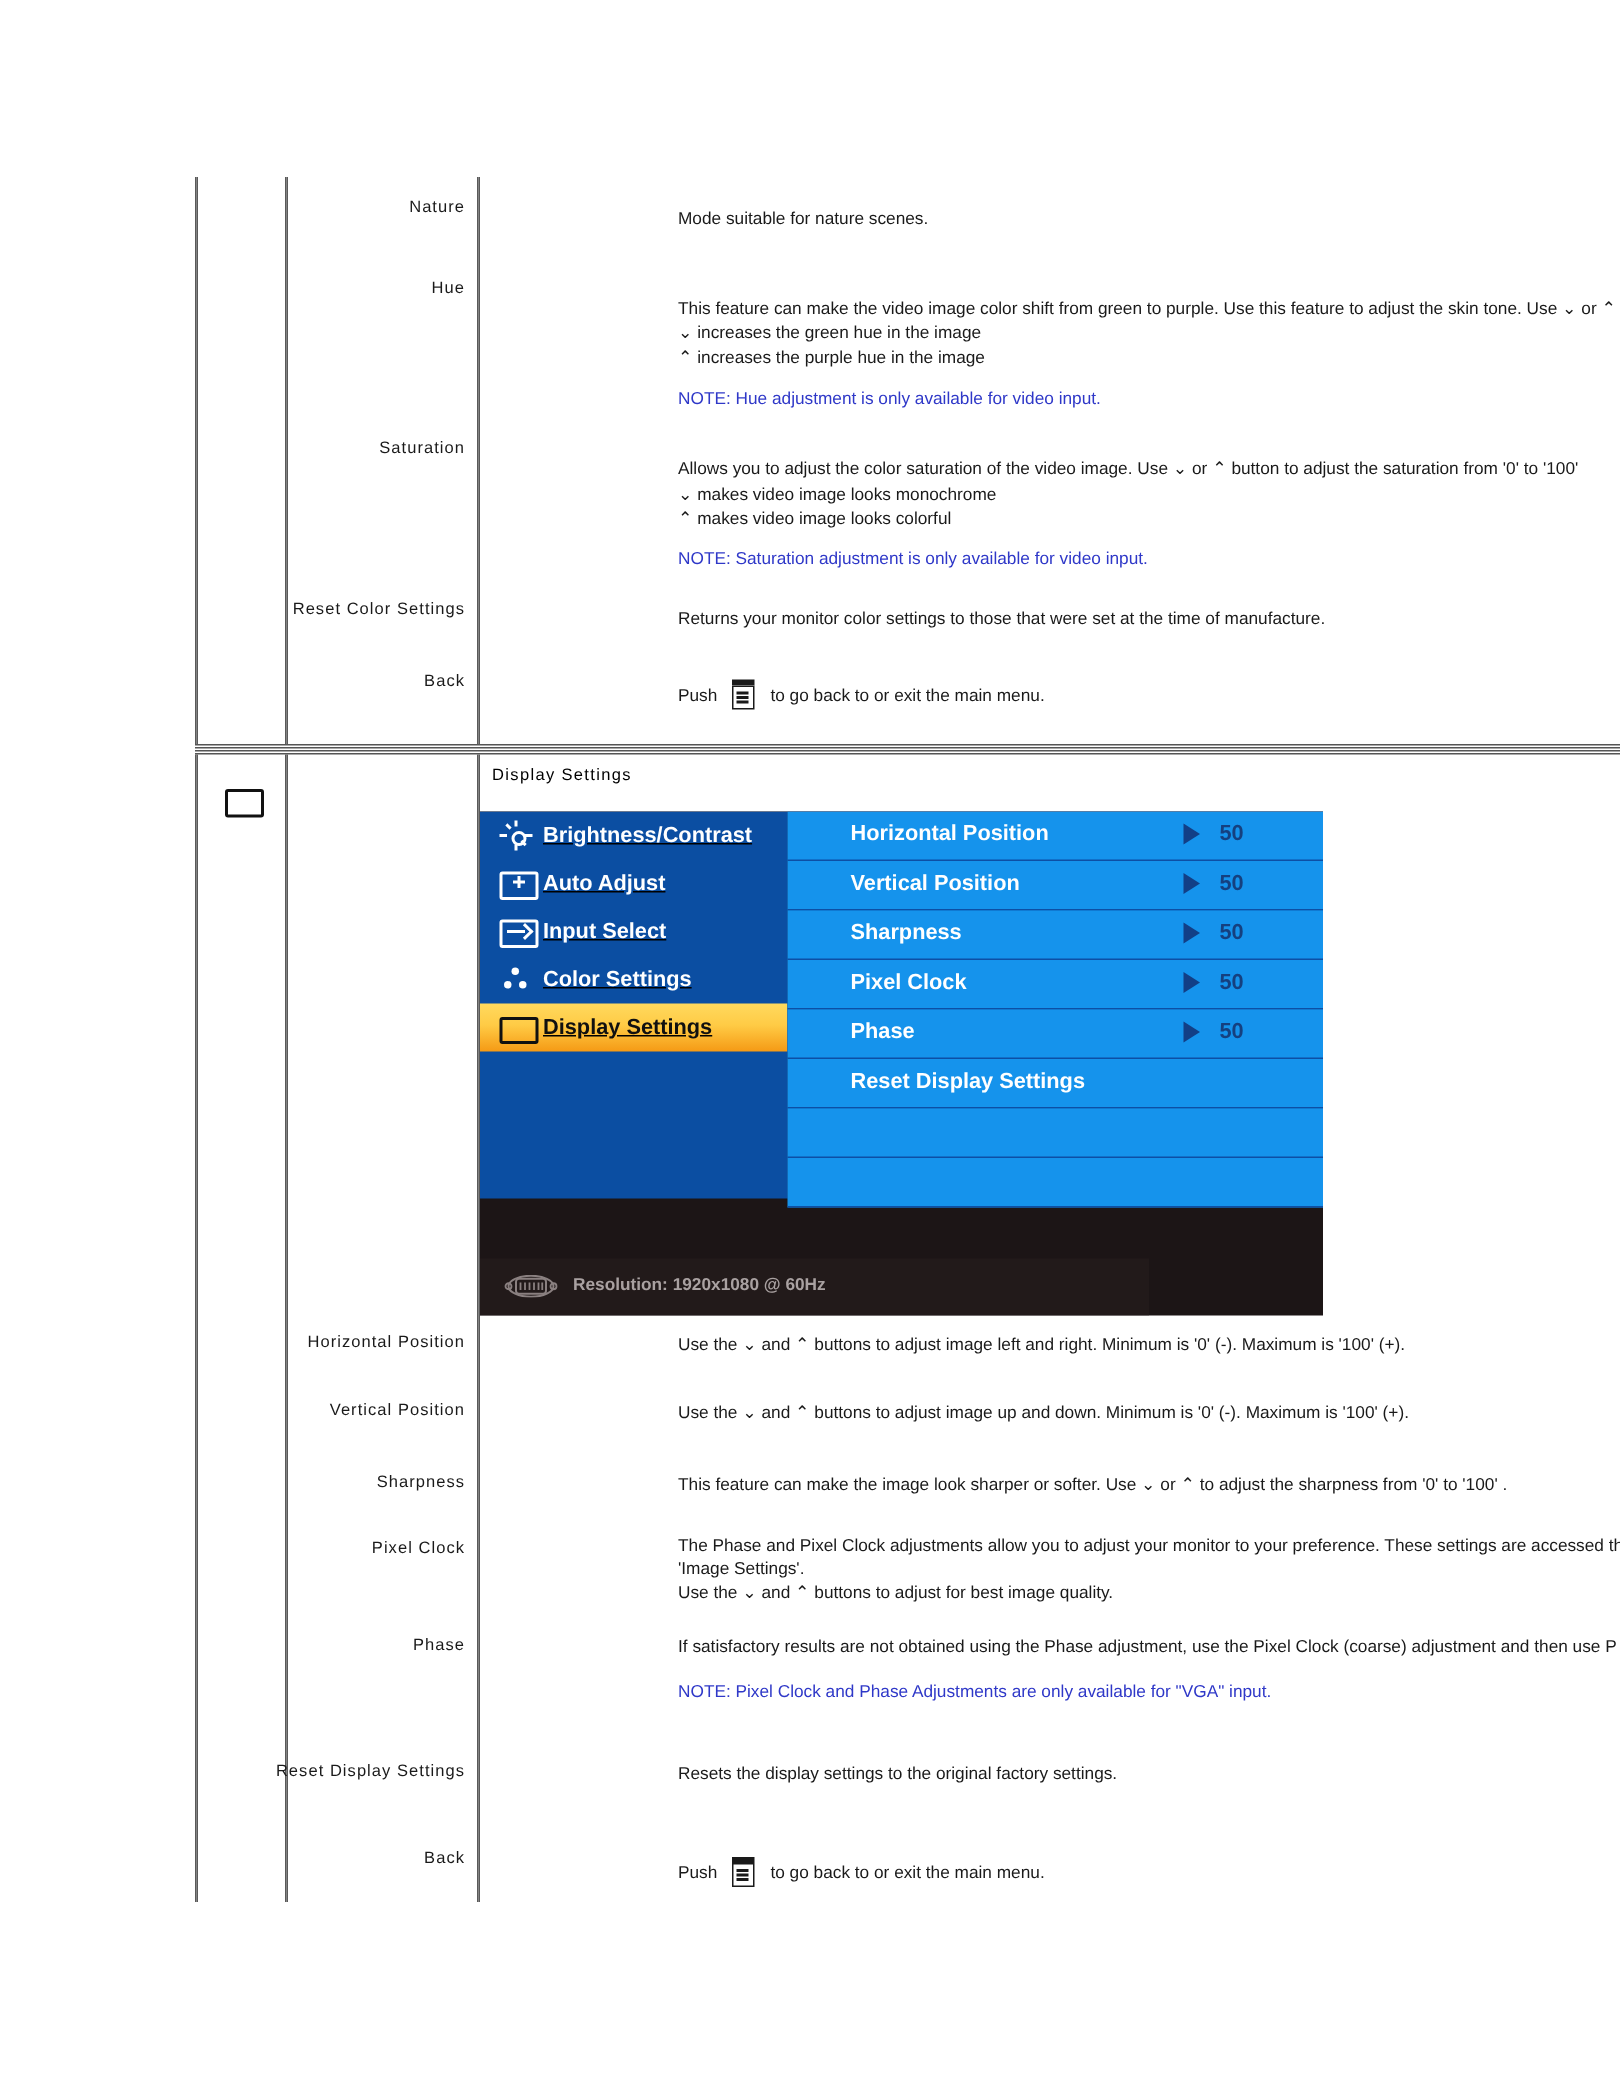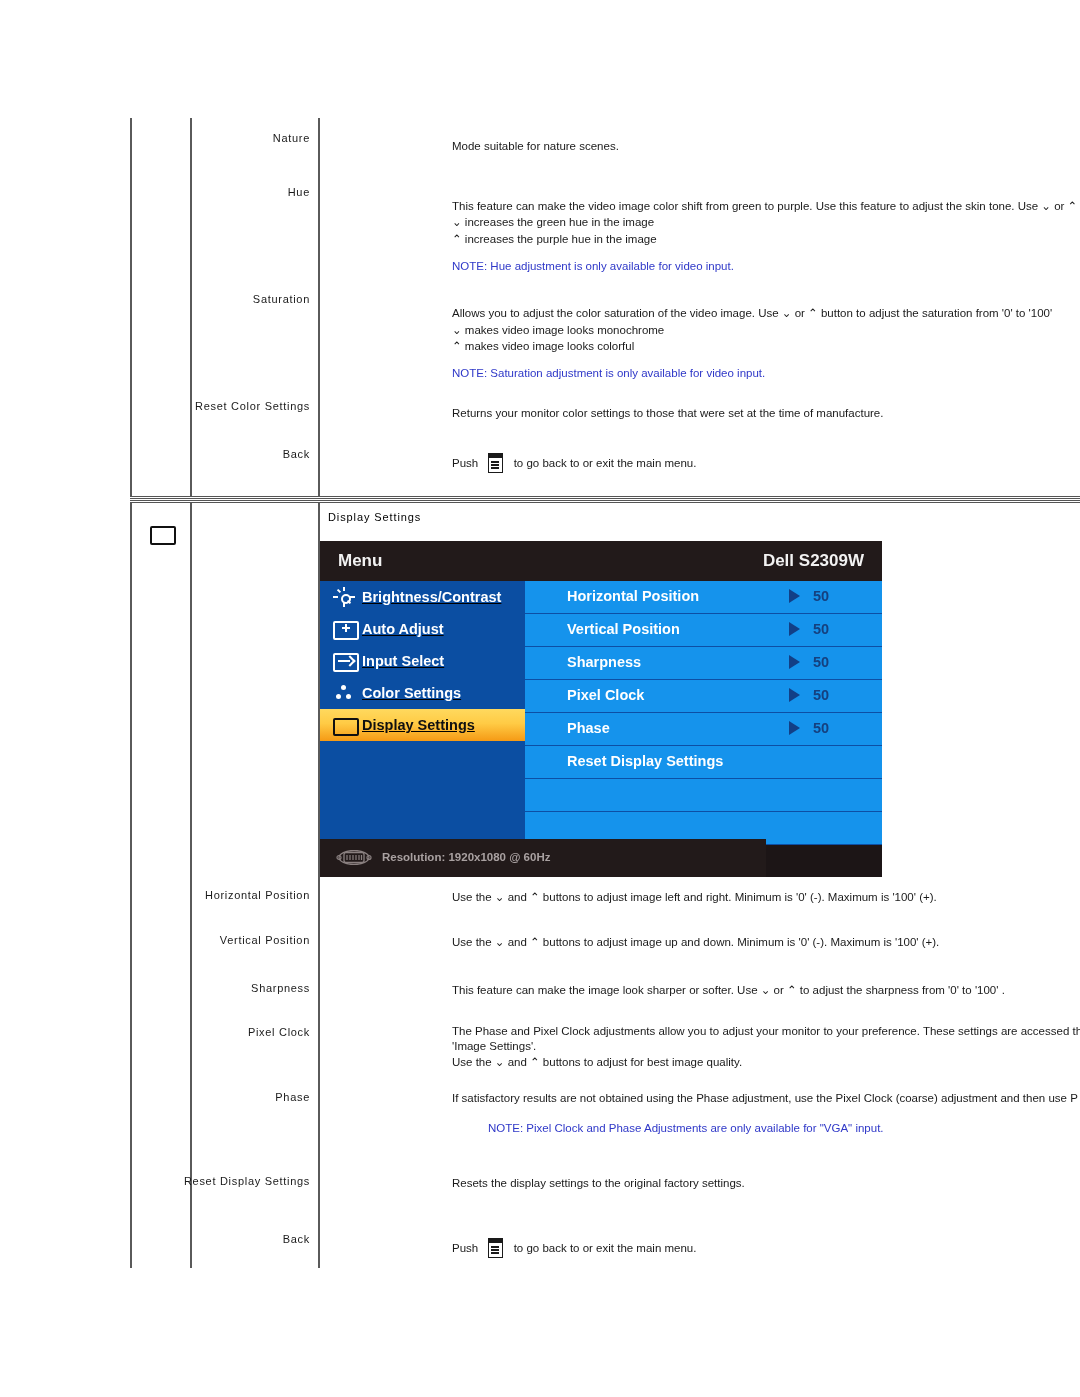--- a/index.html
+++ b/index.html
@@ -262,24 +262,20 @@
 
   <div class="sect" style="top:500px; height:765px; border-bottom:none;">
     <div class="vrule" style="left:0px; top:0px; height:765px;"></div>
     <div class="vrule" style="left:60px; top:0px; height:765px;"></div>
     <div class="vrule" style="left:188px; top:0px; height:765px;"></div>
 
     <div class="rect-ico" style="left:20px; top:23px;"></div>
     <div style="position:absolute; left:198px; top:8px; font-size:11px; letter-spacing:0.9px;">Display Settings</div>
 
     <div class="osd" style="left:190px; top:38px;">
-      <div class="osd-title">
-        <span class="t-left">Menu</span>
-        <span class="t-right">Dell S2309W</span>
-      </div>
 
       <div class="osd-main">
         <div class="osd-left">
 
           <div class="lrow">
             <span class="ic">
               <span class="ic-sun">
                 <span class="cir"></span>
                 <span class="ry" style="left:7px; top:-2px; width:2px; height:4px;"></span>
                 <span class="ry" style="left:7px; top:14px; width:2px; height:4px;"></span>
@@ -404,21 +400,21 @@
     <div class="row" style="top:523px;">
       <div class="cell-label" style="left:0px; width:180px; top:0px;">Pixel Clock</div>
       <div class="cell-body" style="top:-3px;">The Phase and Pixel Clock adjustments allow you to adjust your monitor to your preference. These settings are accessed th</div>
       <div class="cell-body" style="top:12px;">'Image Settings'.</div>
       <div class="cell-body" style="top:28px;">Use the ⌄ and ⌃ buttons to adjust for best image quality.</div>
     </div>
 
     <div class="row" style="top:588px;">
       <div class="cell-label" style="left:0px; width:180px; top:0px;">Phase</div>
       <div class="cell-body" style="top:-1px;">If satisfactory results are not obtained using the Phase adjustment, use the Pixel Clock (coarse) adjustment and then use P</div>
-      <div class="cell-body note" style="top:29px;margin-left:36px;">NOTE: Pixel Clock and Phase Adjustments are only available for "VGA" input.</div>
+      <div class="cell-body note" style="top:29px;">NOTE: Pixel Clock and Phase Adjustments are only available for "VGA" input.</div>
     </div>
 
     <div class="row" style="top:672px;">
       <div class="cell-label" style="left:0px; width:180px; top:0px;">Reset Display Settings</div>
       <div class="cell-body" style="top:0px;">Resets the display settings to the original factory settings.</div>
     </div>
 
     <div class="row" style="top:730px;">
       <div class="cell-label" style="left:0px; width:180px; top:0px;">Back</div>
       <div class="cell-body" style="top:5px;">

